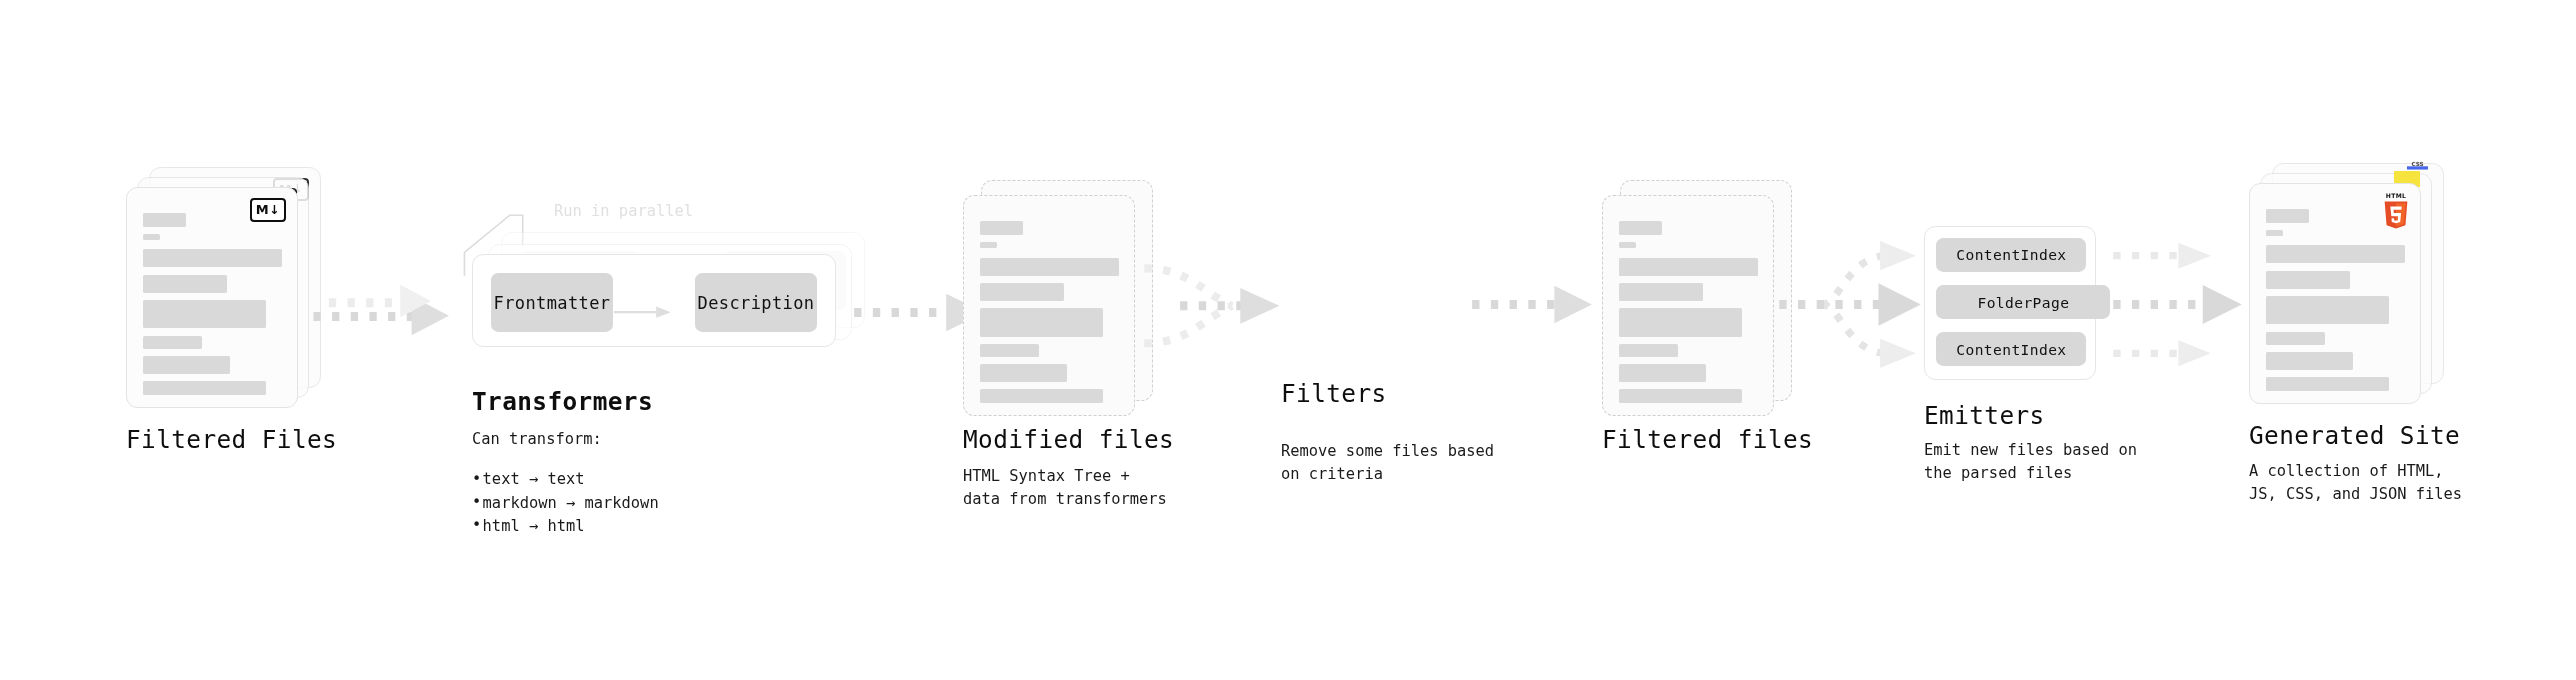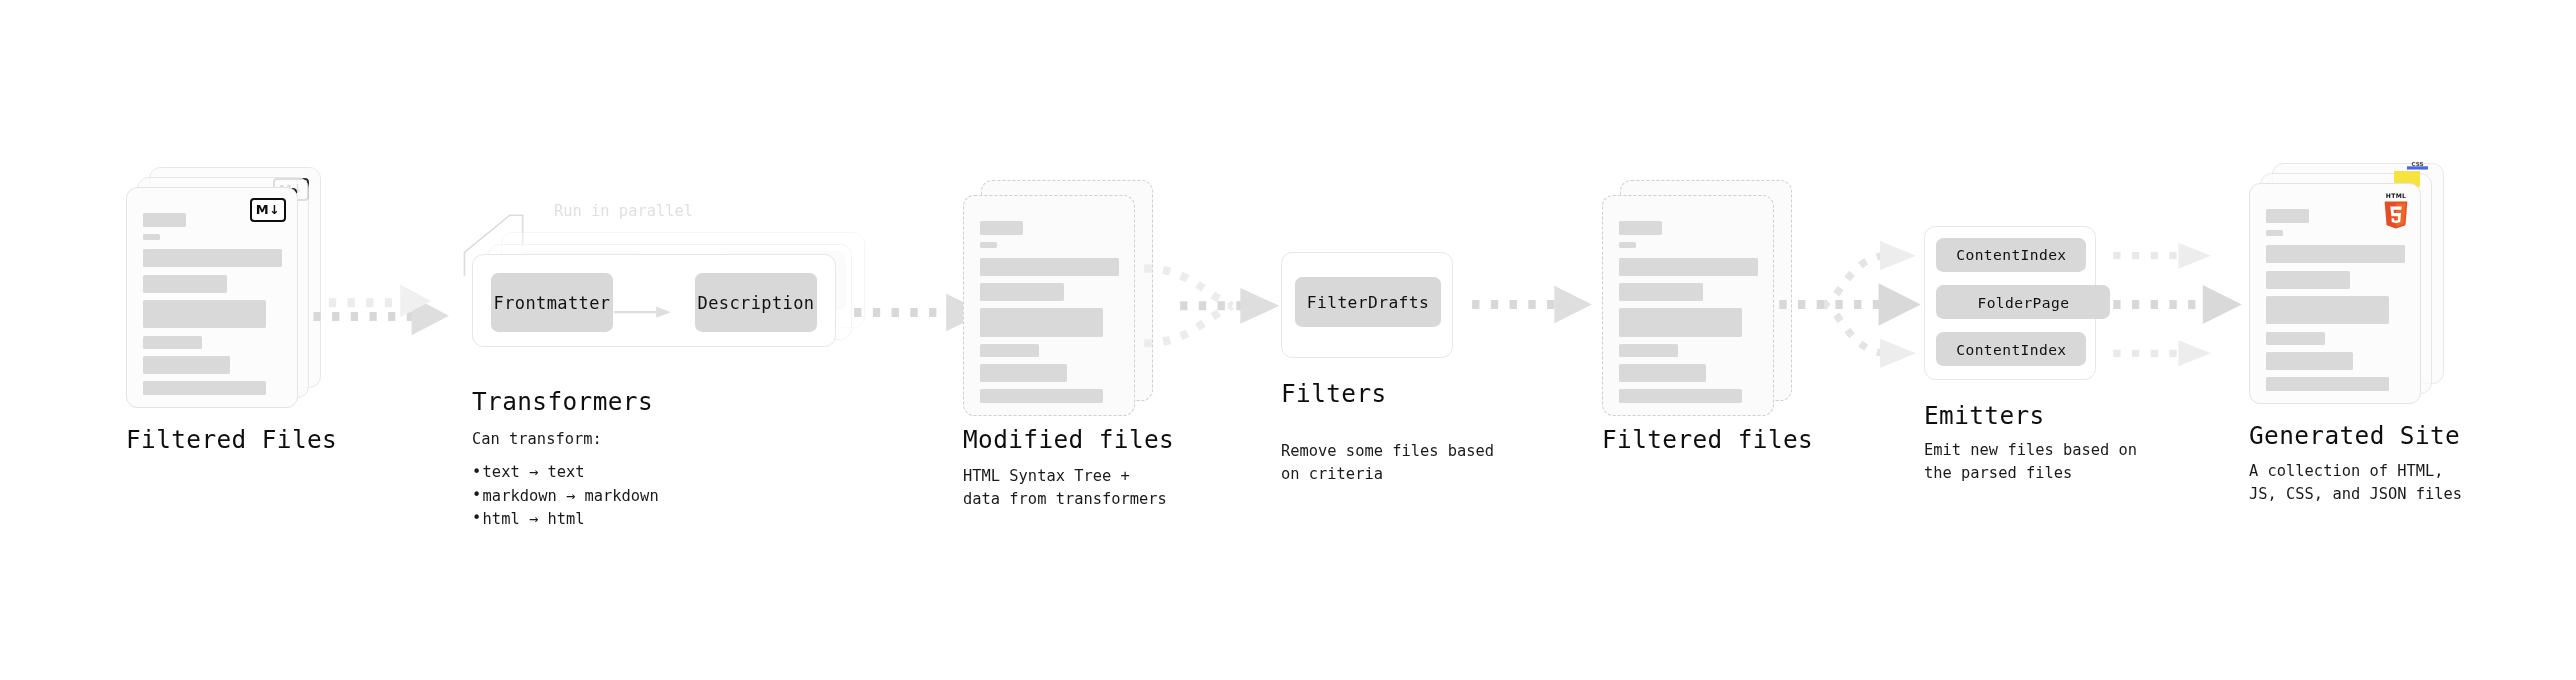--- a/index.html
+++ b/index.html
@@ -147,21 +147,21 @@
     line-height: 1.52;
     color: #1a1a1a;
     white-space: pre-line;
   }
   .cap-list {
     position: absolute;
     font-size: 15.4px;
     line-height: 1.52;
     color: #1a1a1a;
   }
-  .cap-list .lead { margin-bottom: 10px; }
+  .cap-list .lead { margin-bottom: 17px; }
   .cap-list ul { list-style: none; }
   .cap-list li { padding-left: 10.6px; position: relative; }
   .cap-list li::before {
     content: "\2022";
     position: absolute;
     left: 0;
     top: -0.8px;
   }
 
   .parallel-label {
@@ -247,21 +247,21 @@
 
   <div class="proc-box" style="left:472px; top:254px; width:364px; height:93px;">
     <div class="chip" style="left:18px; top:18px; width:122px; height:59px;">Frontmatter</div>
     <div class="chip" style="right:18px; top:18px; width:122px; height:59px;">Description</div>
   </div>
   <svg class="arrow-layer" width="73" height="16.3" style="left:614px; top:304px;" viewBox="0 0 90 20">
     <line x1="0" y1="10" x2="52" y2="10" stroke="#dedede" stroke-width="3"></line>
     <polygon points="52,3 70,10 52,17" fill="#dedede"></polygon>
   </svg>
 
-  <div class="cap-title" style="left:472px; top:387px;">Transformers</div>
+  <div class="cap-title" style="left:472px; top:387px;font-weight:bold;">Transformers</div>
   <div class="cap-list" style="left:472px; top:428px;">
     <div class="lead">Can transform:</div>
     <ul>
       <li>text → text</li>
       <li>markdown → markdown</li>
       <li>html → html</li>
     </ul>
   </div>
 
   <svg class="arrow-layer" width="163" height="57" style="left:850px; top:284px;" viewBox="0 0 200 70">
@@ -294,23 +294,20 @@
     <g fill="none" stroke="#ececec" stroke-width="10" stroke-dasharray="9 14">
       <path d="M 4 20 C 60 20, 78 52, 112 66"></path>
       <path d="M 4 112 C 60 112, 78 80, 112 66"></path>
     </g>
     <g fill="none" stroke="#d8d8d8" stroke-width="11" stroke-dasharray="9 14">
       <line x1="48" y1="66" x2="126" y2="66"></line>
     </g>
     <polygon points="122,44 170,66 122,88" fill="#dedede"></polygon>
   </svg>
 
-  <div class="proc-box" style="left:1281px; top:252px; width:172px; height:106px;">
-    <div class="chip" style="left:13px; top:24.4px; width:146px; height:50px; font-size:16.3px;">FilterDrafts</div>
-  </div>
   <div class="cap-title" style="left:1281px; top:379px;">Filters</div>
   <div class="cap-sub" style="left:1281px; top:440px;">Remove some files based
 on criteria</div>
 
   <svg class="arrow-layer" width="163" height="57" style="left:1468px; top:276px;" viewBox="0 0 200 70">
     <g stroke="#d8d8d8" stroke-width="11" stroke-dasharray="9 14" fill="none">
       <line x1="5" y1="35" x2="108" y2="35"></line>
     </g>
     <polygon points="106,12 152,35 106,58" fill="#dedede"></polygon>
   </svg>

